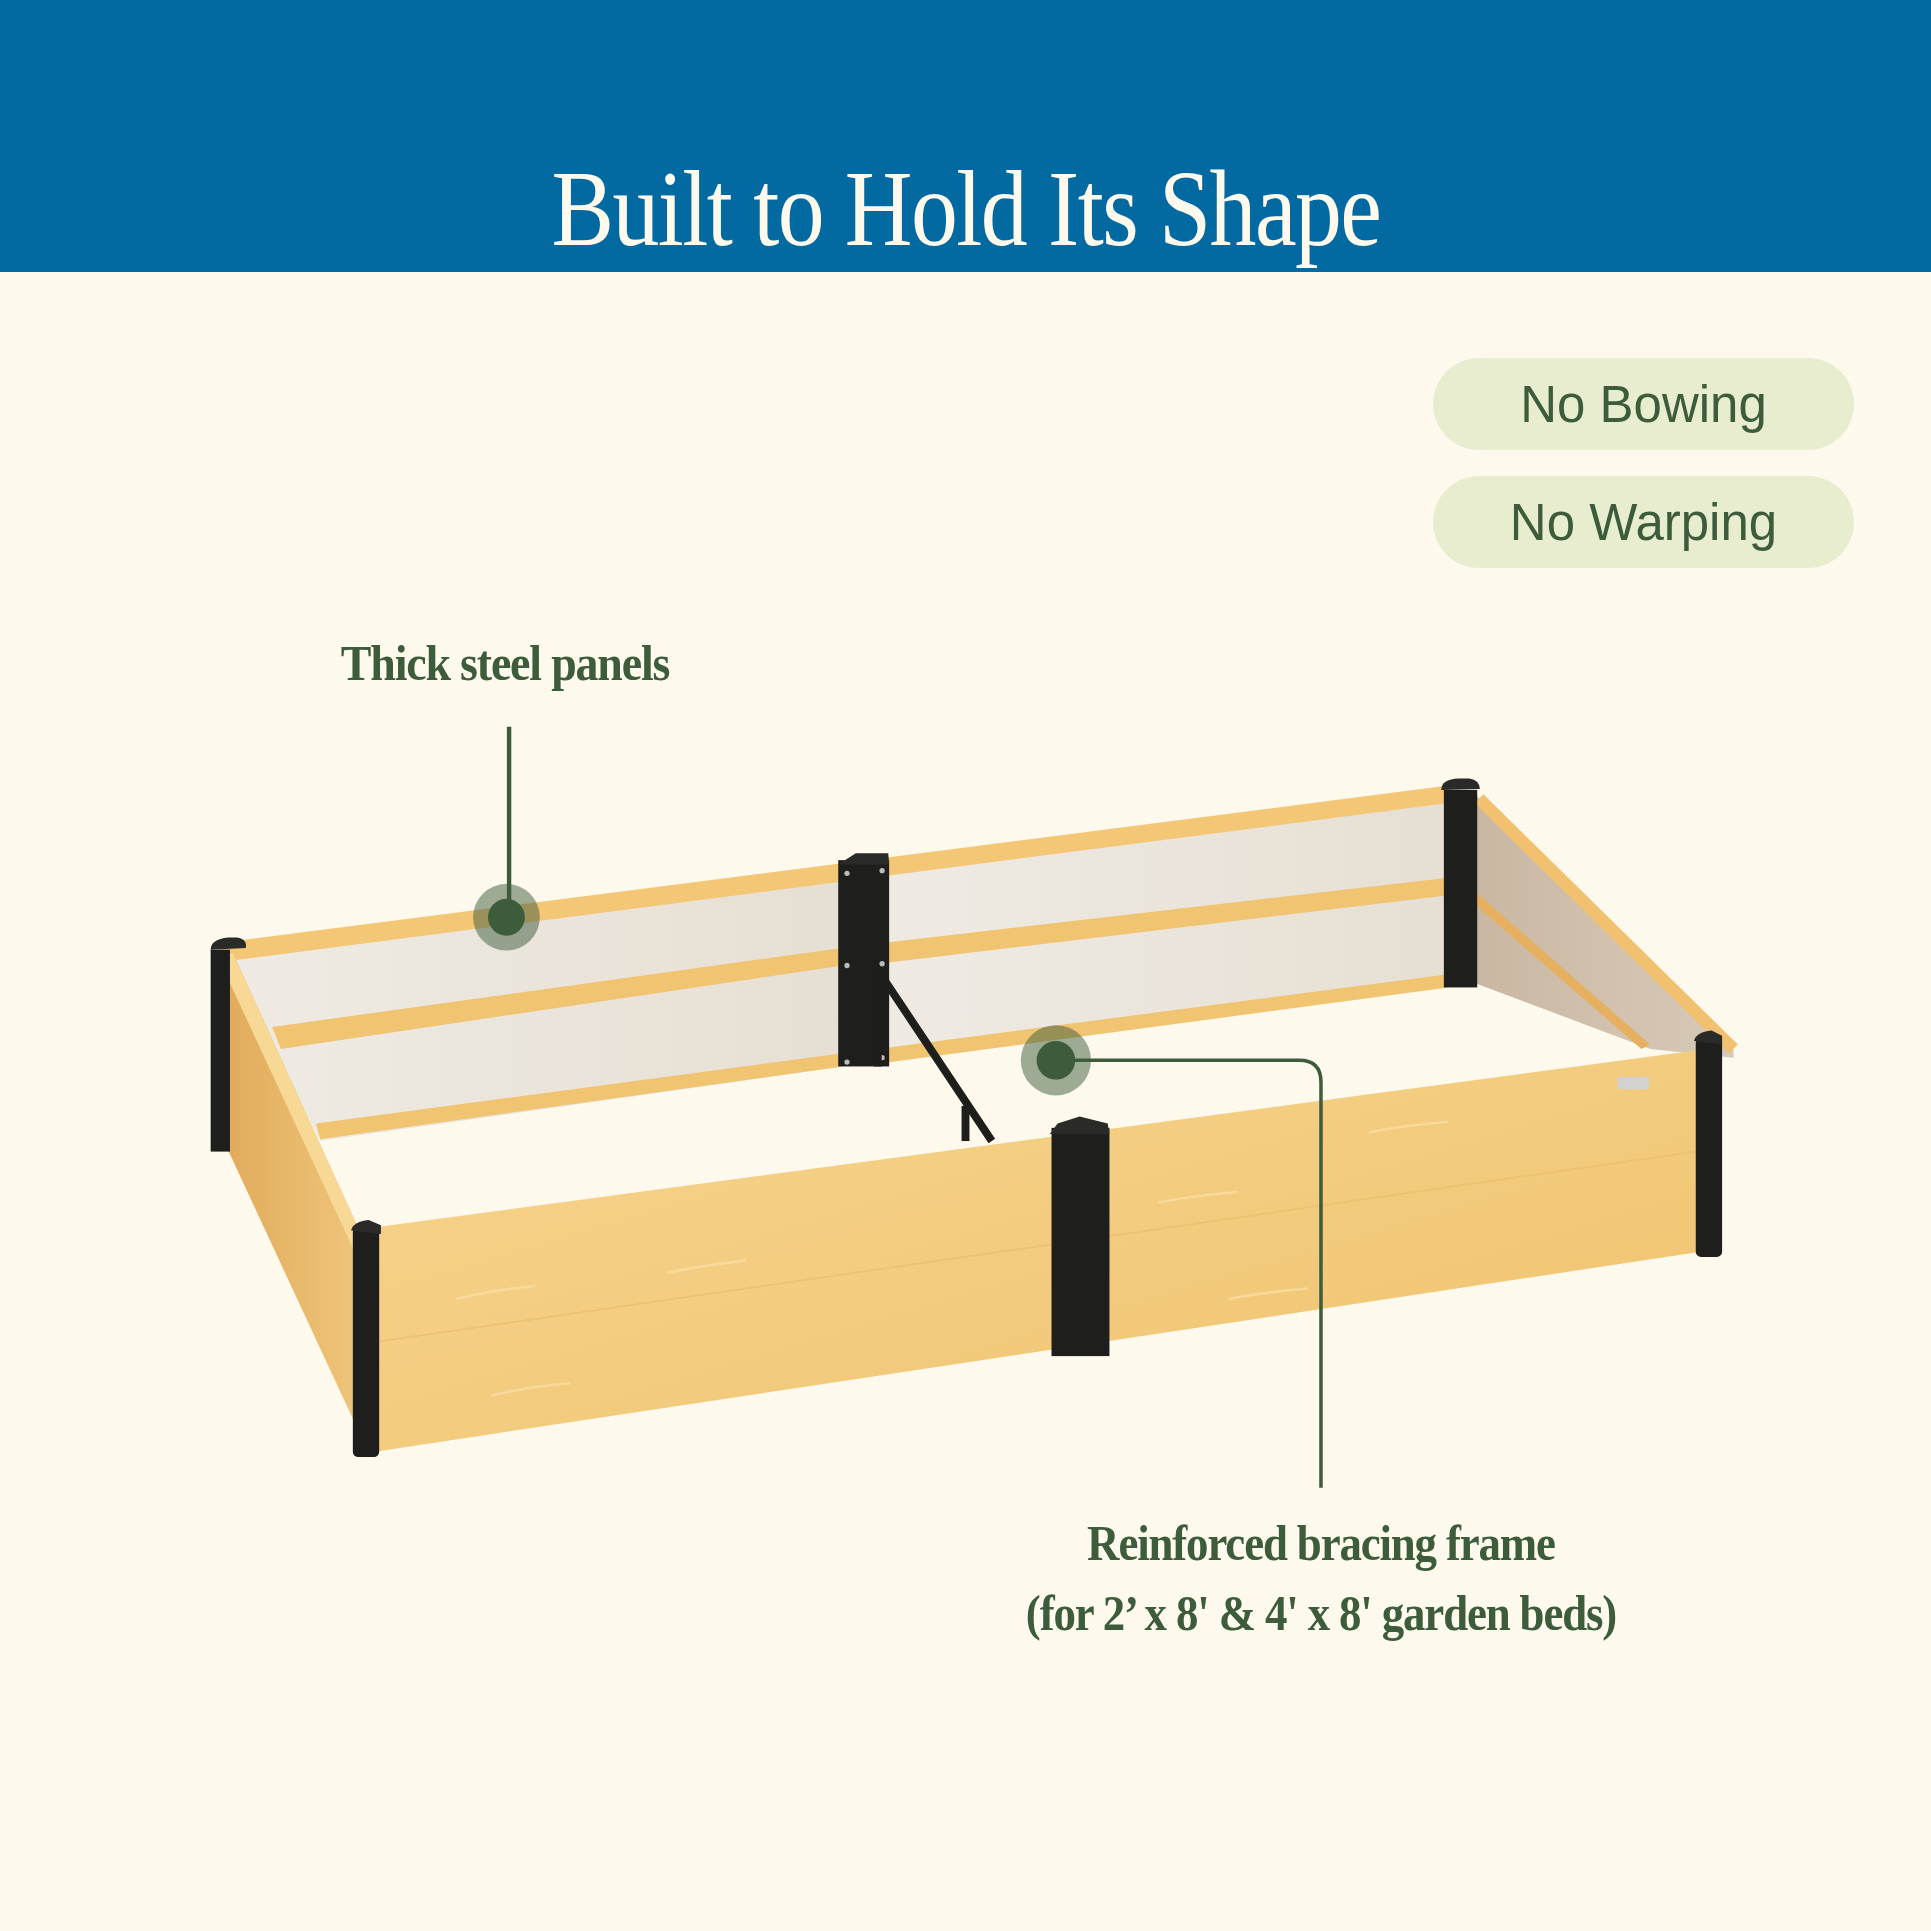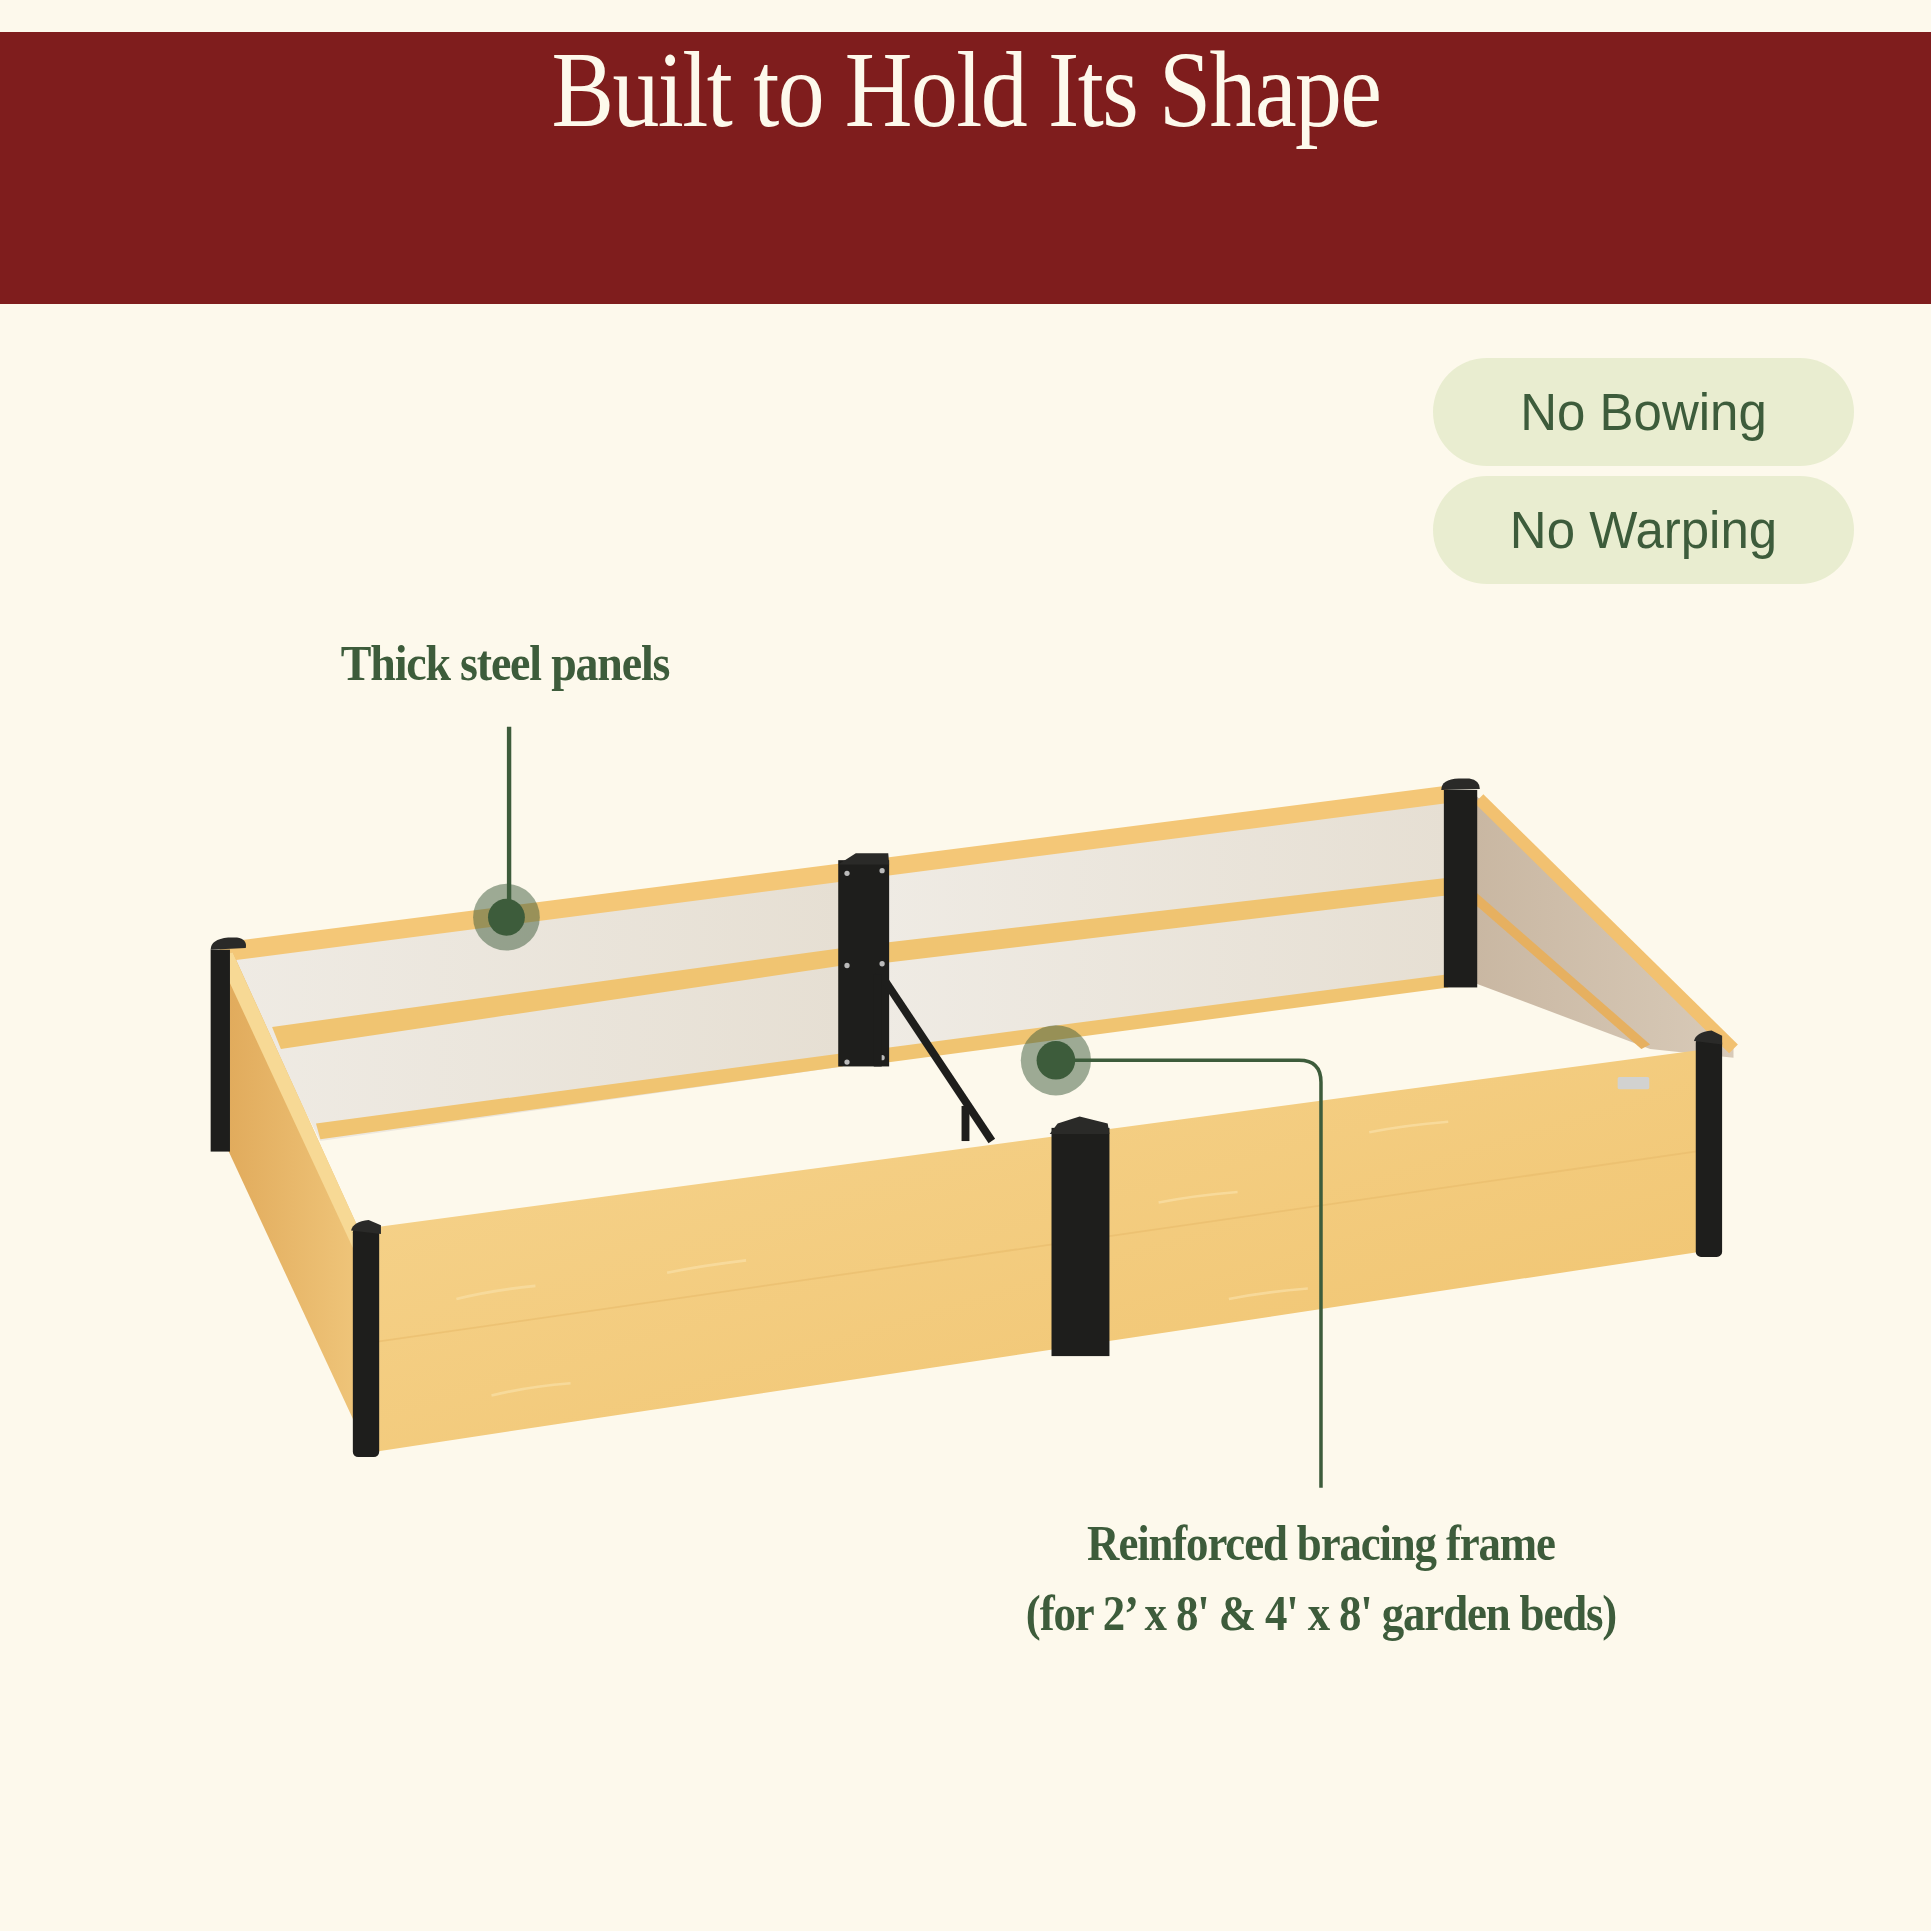--- a/index.html
+++ b/index.html
@@ -3,30 +3,30 @@
 <meta charset="utf-8">
 <style>
   html, body { margin: 0; padding: 0; }
   body {
     width: 1931px; height: 1931px; position: relative; overflow: hidden;
     background: #fdf9ec;
     font-family: "Liberation Serif", serif;
   }
   .header {
     position: absolute; left: 0; top: 0; width: 1931px; height: 272px;
-    background: #7f1d1d;
-    display: flex; align-items: flex-start; justify-content: center; margin-top: 32px;
+    background: #0369a1;
+    display: flex; align-items: flex-end; justify-content: center;
   }
   .title {
     color: #fdf9ec; font-family: "Liberation Serif", serif;
     font-size: 109px; font-weight: 400; letter-spacing: -1.8px;
     transform: scaleX(0.86); margin-top: -5.3px;
   }
   .pill {
-    position: absolute; left: 1433px; width: 421px; height: 108px;
+    position: absolute; left: 1433px; width: 421px; height: 92px;
     border-radius: 56px; background: #e9edd0;
     display: flex; align-items: center; justify-content: center;
     color: #3d5c3b; font-family: "Liberation Sans", sans-serif;
     font-size: 51px; font-weight: 400;
   }
   .pill.p1 { top: 358px; }
   .pill.p2 { top: 476px; }
   .label {
     position: absolute; color: #3d5c3b; font-family: "Liberation Serif", serif;
     font-weight: 700; text-align: center; white-space: nowrap;

